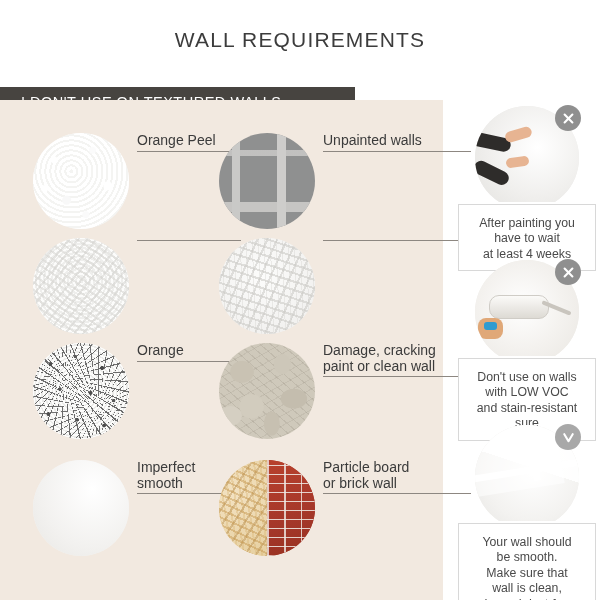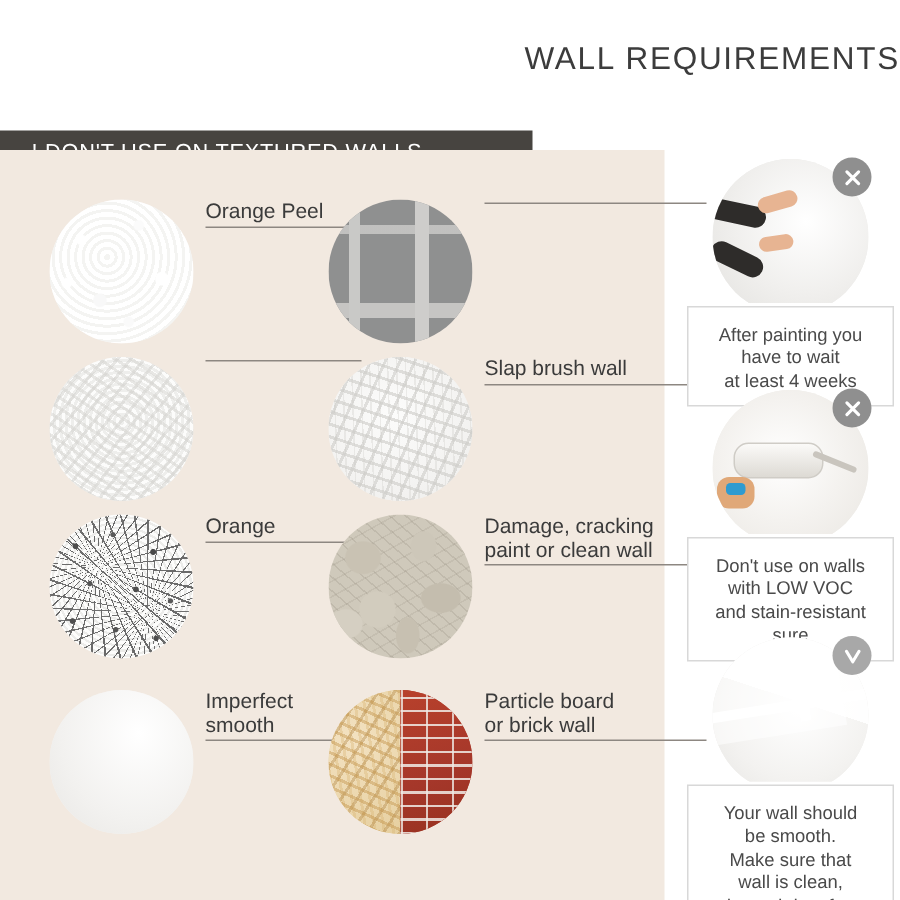--- a/index.html
+++ b/index.html
@@ -6,21 +6,21 @@
   body{
     width:600px;height:600px;position:relative;overflow:hidden;
     background:#ffffff;
     font-family:"Liberation Sans", sans-serif;
     -webkit-font-smoothing:antialiased;
   }
 
   
   #page-title{
     position:absolute;left:0;top:28px;width:600px;
-    text-align:right;
+    text-align:center;
     font-size:21px;letter-spacing:.055em;color:#3c3c3c;font-weight:400;
   }
 
   
   #warning-banner{
     position:absolute;left:0;top:87px;width:355px;height:29px;
     background:#474440;
     display:flex;align-items:center;
   }
   #warning-banner .txt{
@@ -240,37 +240,37 @@
       <div class="tex-label narrow">
         <span class="lbl">Orange Peel</span>
         <span class="rule"></span>
       </div>
     </div>
     <div class="tex-item" style="left: 219px; top: 133px;">
       <div class="tex-circle">
         <div class="fill tx-unpainted"></div>
       </div>
       <div class="tex-label">
+        <span class="lbl">Unpainted walls</span>
         <span class="rule"></span>
       </div>
     </div>
     <div class="tex-item" style="left: 33px; top: 238px;">
       <div class="tex-circle">
         <div class="fill tx-knockdown"></div>
       </div>
       <div class="tex-label narrow">
         <span class="rule"></span>
       </div>
     </div>
     <div class="tex-item" style="left: 219px; top: 238px;">
       <div class="tex-circle">
         <div class="fill tx-slapbrush"></div>
       </div>
       <div class="tex-label">
-        <span class="lbl">Slap brush wall</span>
         <span class="rule"></span>
       </div>
     </div>
     <div class="tex-item" style="left: 33px; top: 343px;">
       <div class="tex-circle">
         <div class="fill tx-popcorn"></div>
       </div>
       <div class="tex-label narrow">
         <span class="lbl">Orange</span>
         <span class="rule"></span>

